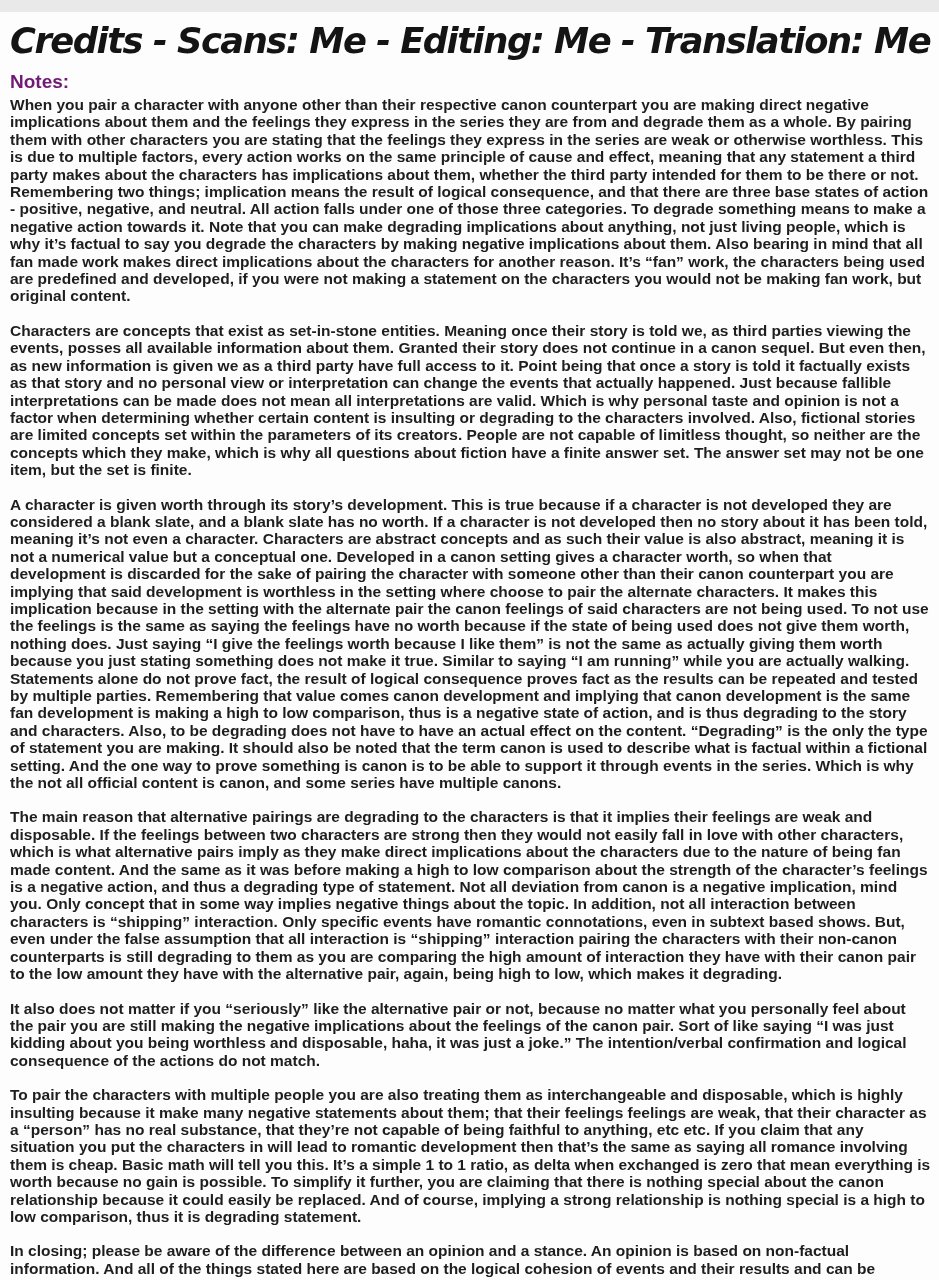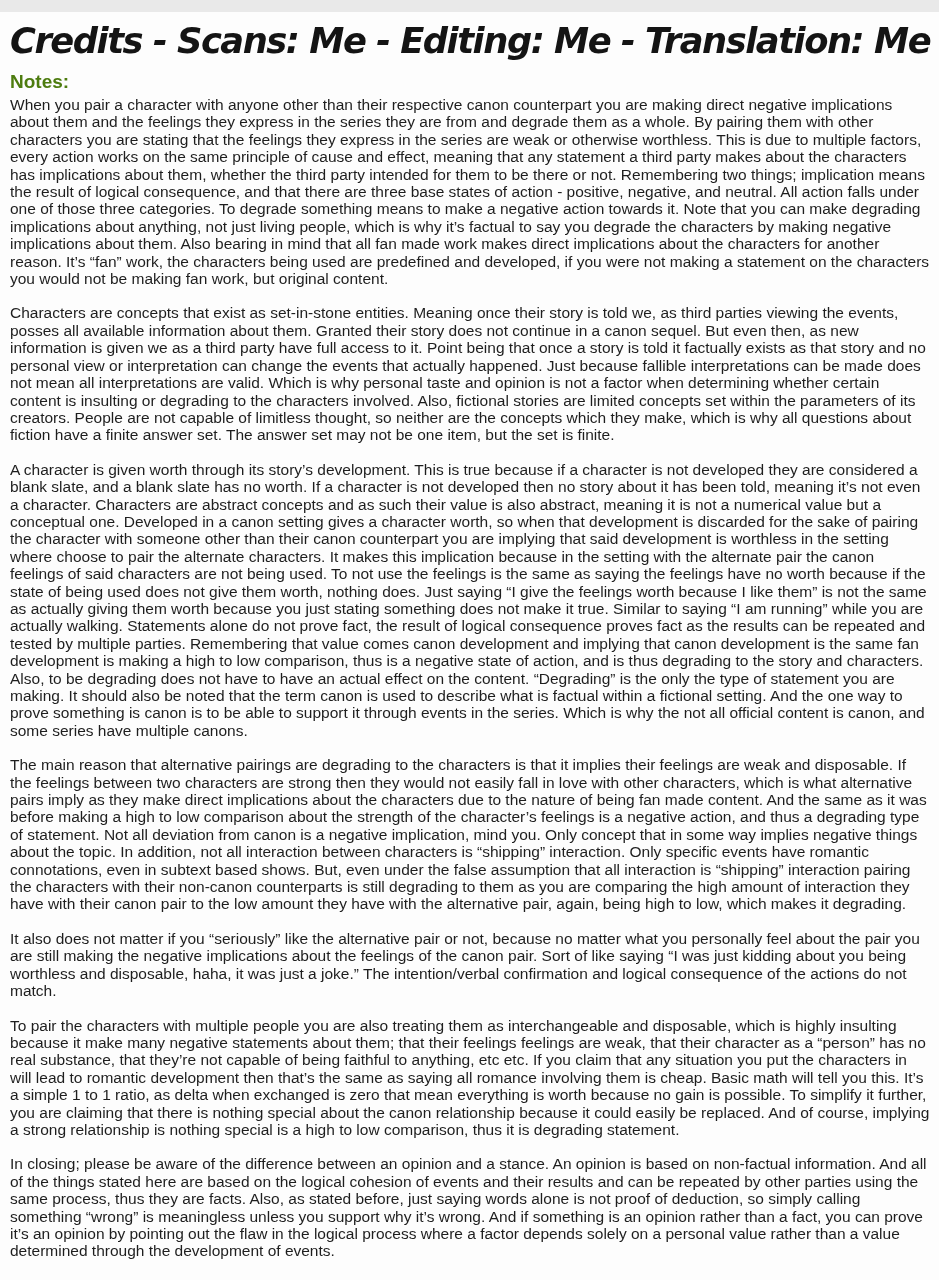--- a/index.html
+++ b/index.html
@@ -29,29 +29,30 @@
     margin: 4px 0 10px 0;
     color: #141414;
     transform: scaleX(0.98);
     transform-origin: left center;
   }
   .notes-heading {
     font-family: "Liberation Sans", sans-serif;
     font-weight: 700;
     font-size: 19px;
     margin: 0 0 3px 0;
-    color: #4d7c0f;
+    color: #701a75;
   }
   .body-text p {
     font-family: "Liberation Sans", sans-serif;
     font-size: 15.5px;
     line-height: 17.4px;
     margin: 0 0 17px 0;
     text-align: left;
     color: #1e1e1e;
+    font-weight: bold;
   }
 </style>
 </head>
 <body>
 
 <div class="page">
   <h1 class="title">Credits - Scans: Me - Editing: Me - Translation: Me</h1>
 
   <h2 class="notes-heading">Notes:</h2>
 

